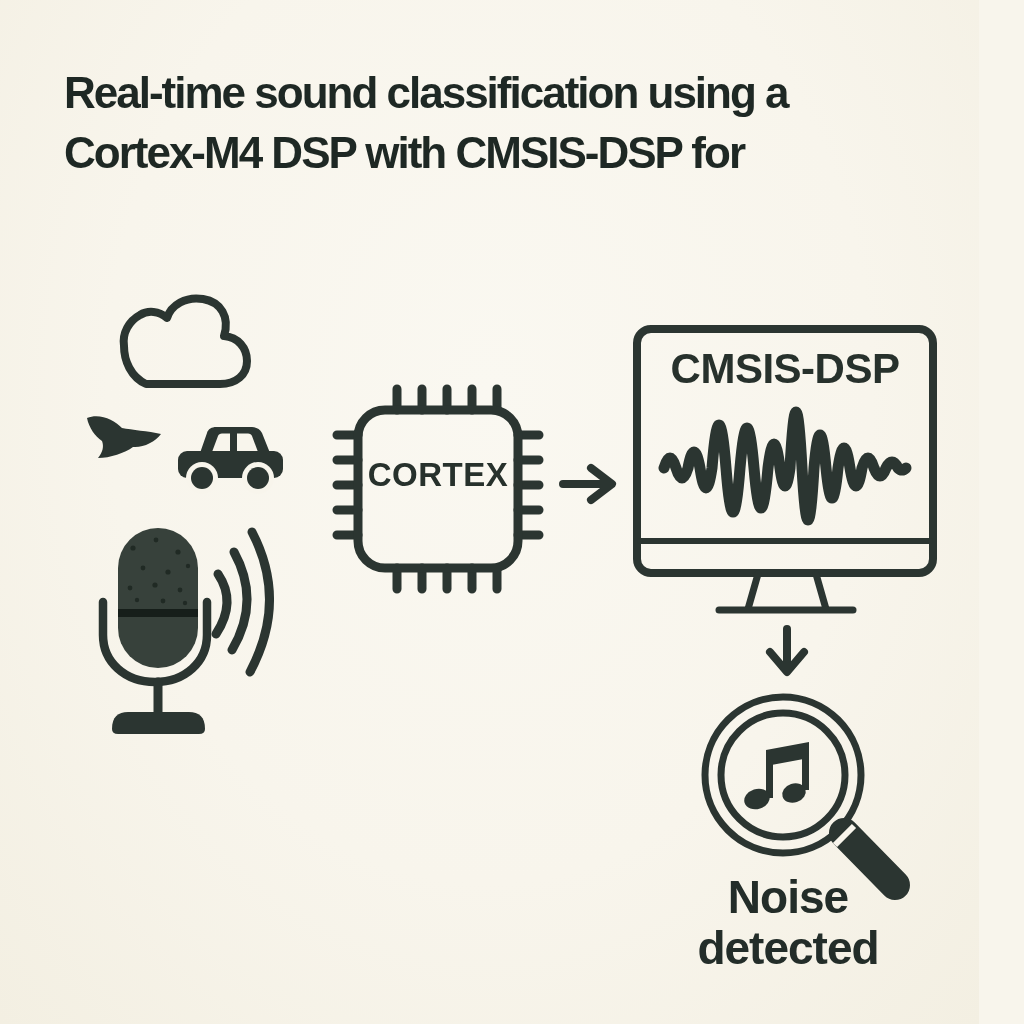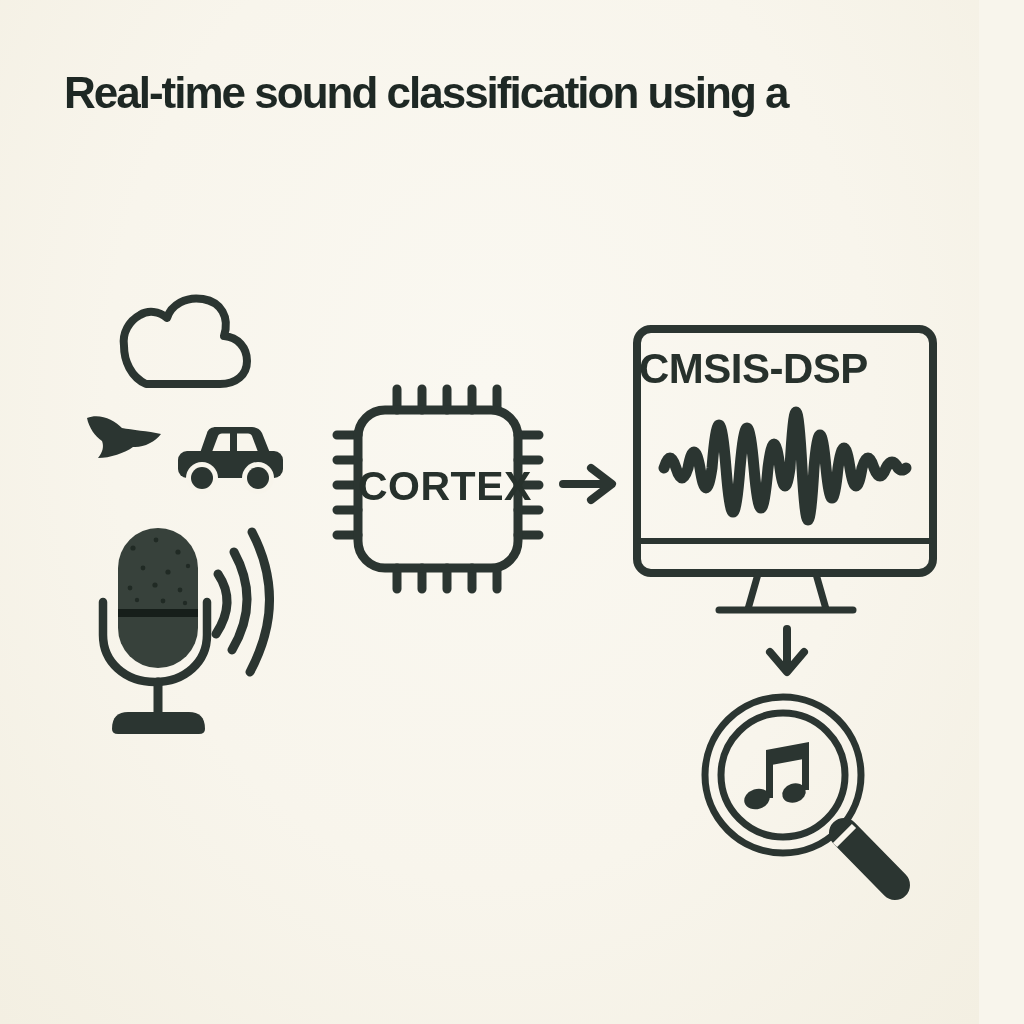--- a/index.html
+++ b/index.html
@@ -14,25 +14,25 @@
   }
   .art{position:absolute;left:0;top:0;}
   .label{position:absolute;color:#232d29;}
   .title{
     left:64px;top:63px;width:920px;
     font-size:44px;font-weight:bold;line-height:60px;
     letter-spacing:-2px;color:#1e2824;white-space:nowrap;
   }
   .chip-label{
     left:358px;top:454px;width:160px;text-align:center;
-    font-size:41px;font-weight:bold;line-height:41px;
-    letter-spacing:0.5px;color:#27312c;margin-top:12px;
+    font-size:33px;font-weight:bold;line-height:41px;
+    letter-spacing:0.5px;color:#27312c;
   }
   .monitor-label{
-    left:639px;top:345px;width:292px;text-align:left;
+    left:639px;top:345px;width:292px;text-align:center;
     font-size:42px;font-weight:bold;letter-spacing:-0.5px;color:#27312c;
   }
   .result-label{
     left:633px;top:872px;width:310px;text-align:center;
     font-size:46px;font-weight:bold;line-height:51px;
     letter-spacing:-1px;color:#232d29;
   }
   .stroke{fill:none;stroke:#2b3531;stroke-linecap:round;stroke-linejoin:round;}
   .fill{fill:#2b3531;stroke:none;}
   .bgfill{fill:#f8f5ec;stroke:none;}
@@ -144,22 +144,27 @@
         <rect class="fill" x="766" y="758" width="7" height="40"></rect>
         <rect class="fill" x="802" y="750" width="7" height="40"></rect>
         <ellipse class="fill" cx="757" cy="799" rx="13" ry="10" transform="rotate(-18 757 799)"></ellipse>
         <ellipse class="fill" cx="794" cy="793" rx="12" ry="9.5" transform="rotate(-18 794 793)"></ellipse>
       </g>
     </g>
   </svg>
 
   <div class="label title">
     <div>Real-time sound classification using a</div>
+    <div>Cortex-M4 DSP with CMSIS-DSP for</div>
   </div>
 
   <div class="label chip-label">
     <div>CORTEX</div>
   </div>
 
   <div class="label monitor-label">CMSIS-DSP</div>
 
+  <div class="label result-label">
+    <div>Noise</div>
+    <div>detected</div>
+  </div>
 
 </div>
 
 </body></html>

